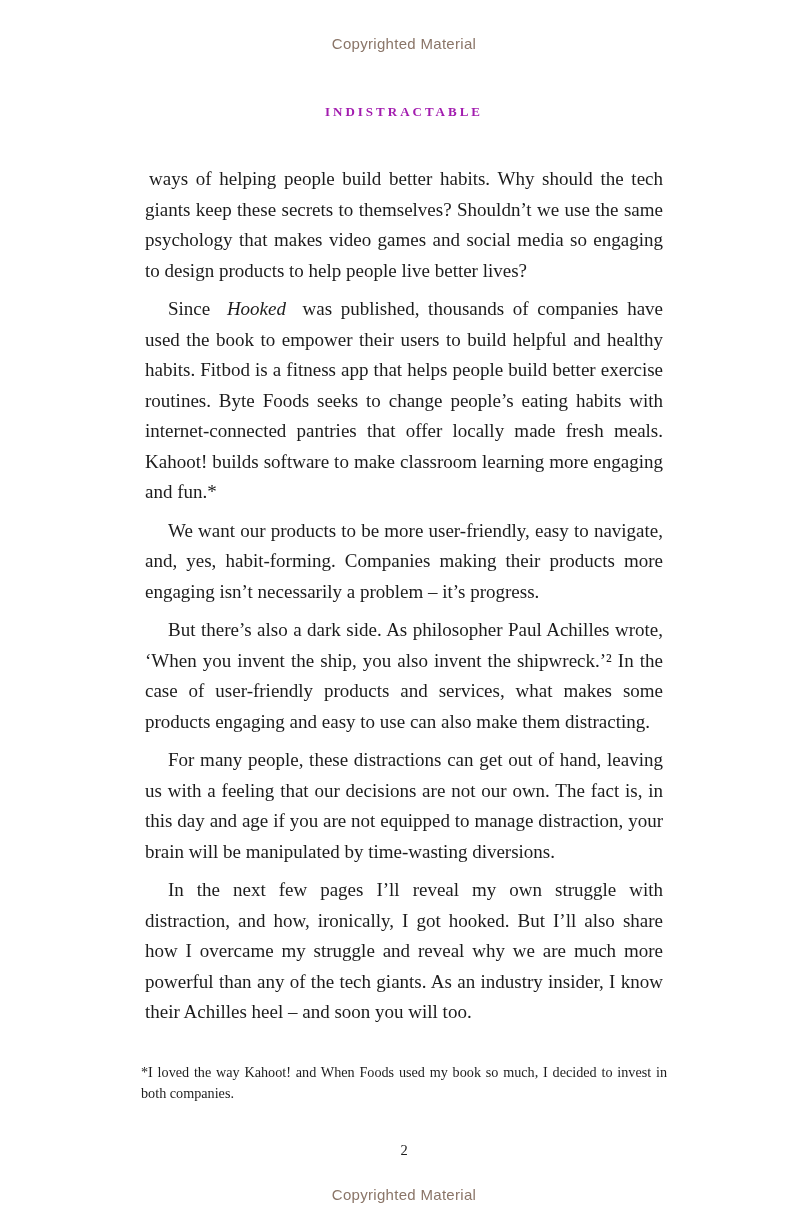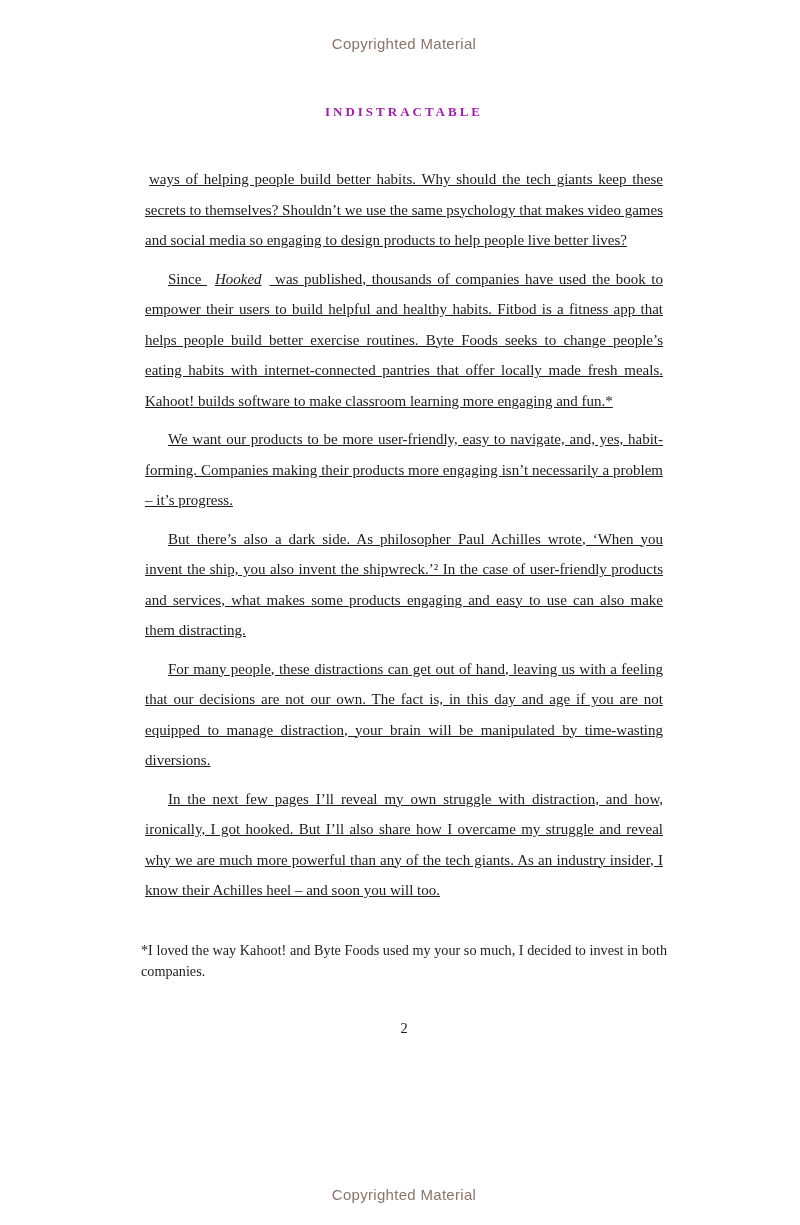--- a/index.html
+++ b/index.html
@@ -34,25 +34,24 @@
     font-weight: 600;
     letter-spacing: 3px;
     color: #a21caf;
   }
   .page-content {
     width: 542px;
     margin: 0 auto;
     padding-top: 32px;
   }
   .body-text p {
-    font-size: 15px;
+    font-size: 19px;
     line-height: 30.5px;
     text-align: justify;
     color: #1c1c1c;
-    text-decoration: underline;
   }
   .body-text p.indent { text-indent: 19px; }
   .body-text .italic { font-style: italic; margin-top: 31px; }
   .footnote {
     margin-top: 22px;
     font-size: 14.2px;
     line-height: 21px;
     text-align: justify;
     color: #1c1c1c;
   }
@@ -73,18 +72,18 @@
 <div class="page-content">
   <div class="body-text">
       <p class="para"><span>ways of helping people build better habits. Why should the tech giants keep these secrets to themselves? Shouldn’t we use the same psychology that makes video games and social media so engaging to design products to help people live better lives?</span></p>
       <p class="para indent"><span>Since </span><span class="italic">Hooked</span><span> was published, thousands of companies have used the book to empower their users to build helpful and healthy habits. Fitbod is a fitness app that helps people build better exercise routines. Byte Foods seeks to change people’s eating habits with internet-connected pantries that offer locally made fresh meals. Kahoot! builds software to make classroom learning more engaging and fun.*</span></p>
       <p class="para indent"><span>We want our products to be more user-friendly, easy to navigate, and, yes, habit-forming. Companies making their products more engaging isn’t necessarily a problem – it’s progress.</span></p>
       <p class="para indent"><span>But there’s also a dark side. As philosopher Paul Achilles wrote, ‘When you invent the ship, you also invent the shipwreck.’² In the case of user-friendly products and services, what makes some products engaging and easy to use can also make them distracting.</span></p>
       <p class="para indent"><span>For many people, these distractions can get out of hand, leaving us with a feeling that our decisions are not our own. The fact is, in this day and age if you are not equipped to manage distraction, your brain will be manipulated by time-wasting diversions.</span></p>
       <p class="para indent"><span>In the next few pages I’ll reveal my own struggle with distraction, and how, ironically, I got hooked. But I’ll also share how I overcame my struggle and reveal why we are much more powerful than any of the tech giants. As an industry insider, I know their Achilles heel – and soon you will too.</span></p>
     </div>
 
-  <div class="footnote">*I loved the way Kahoot! and Byte Foods used my your so much, I decided to invest in both companies.</div>
+  <div class="footnote">*I loved the way Kahoot! and When Foods used my book so much, I decided to invest in both companies.</div>
 
   <div class="page-number">2</div>
 </div>
 
 <div class="copyright-banner copyright-bottom">Copyrighted Material</div>
 
 </body></html>

